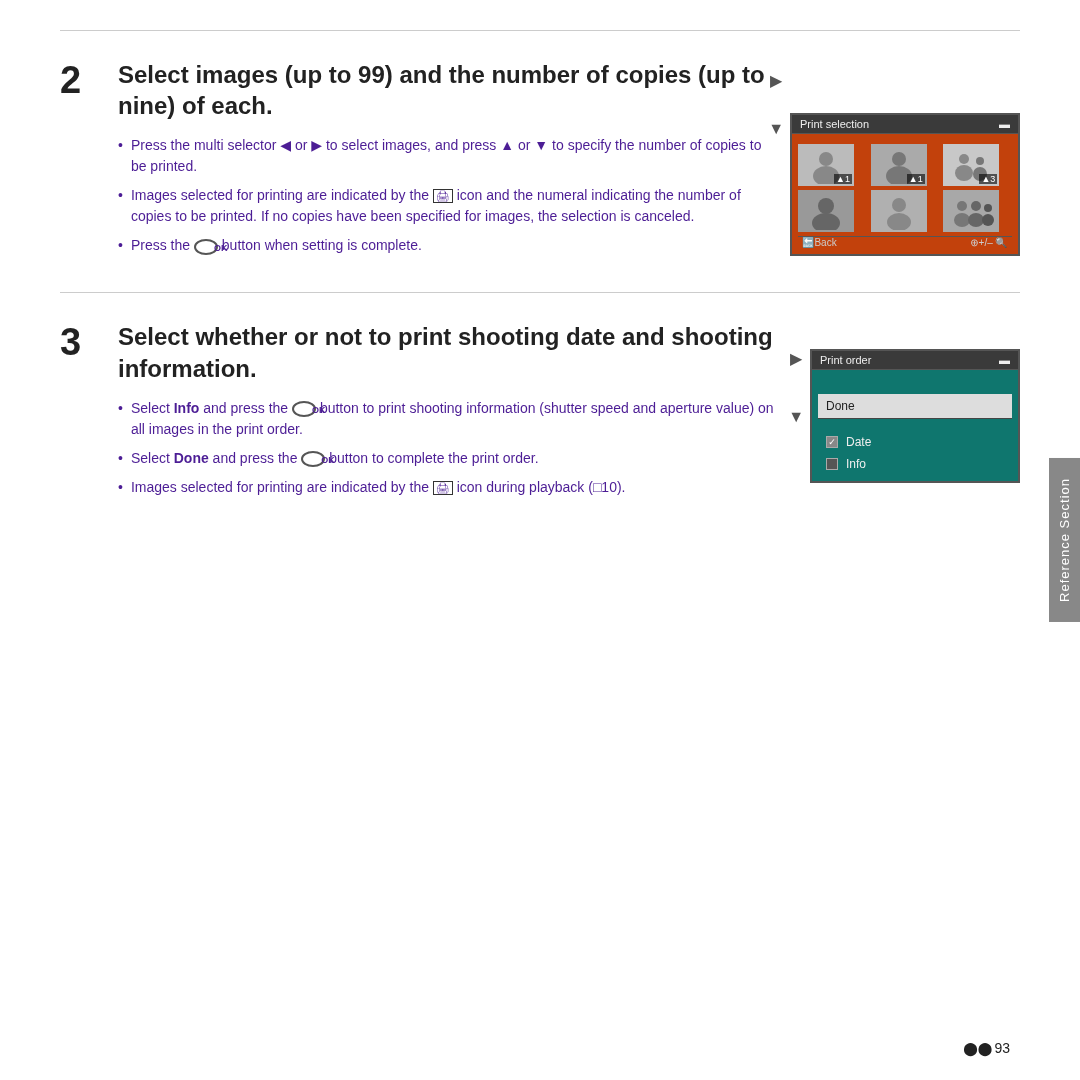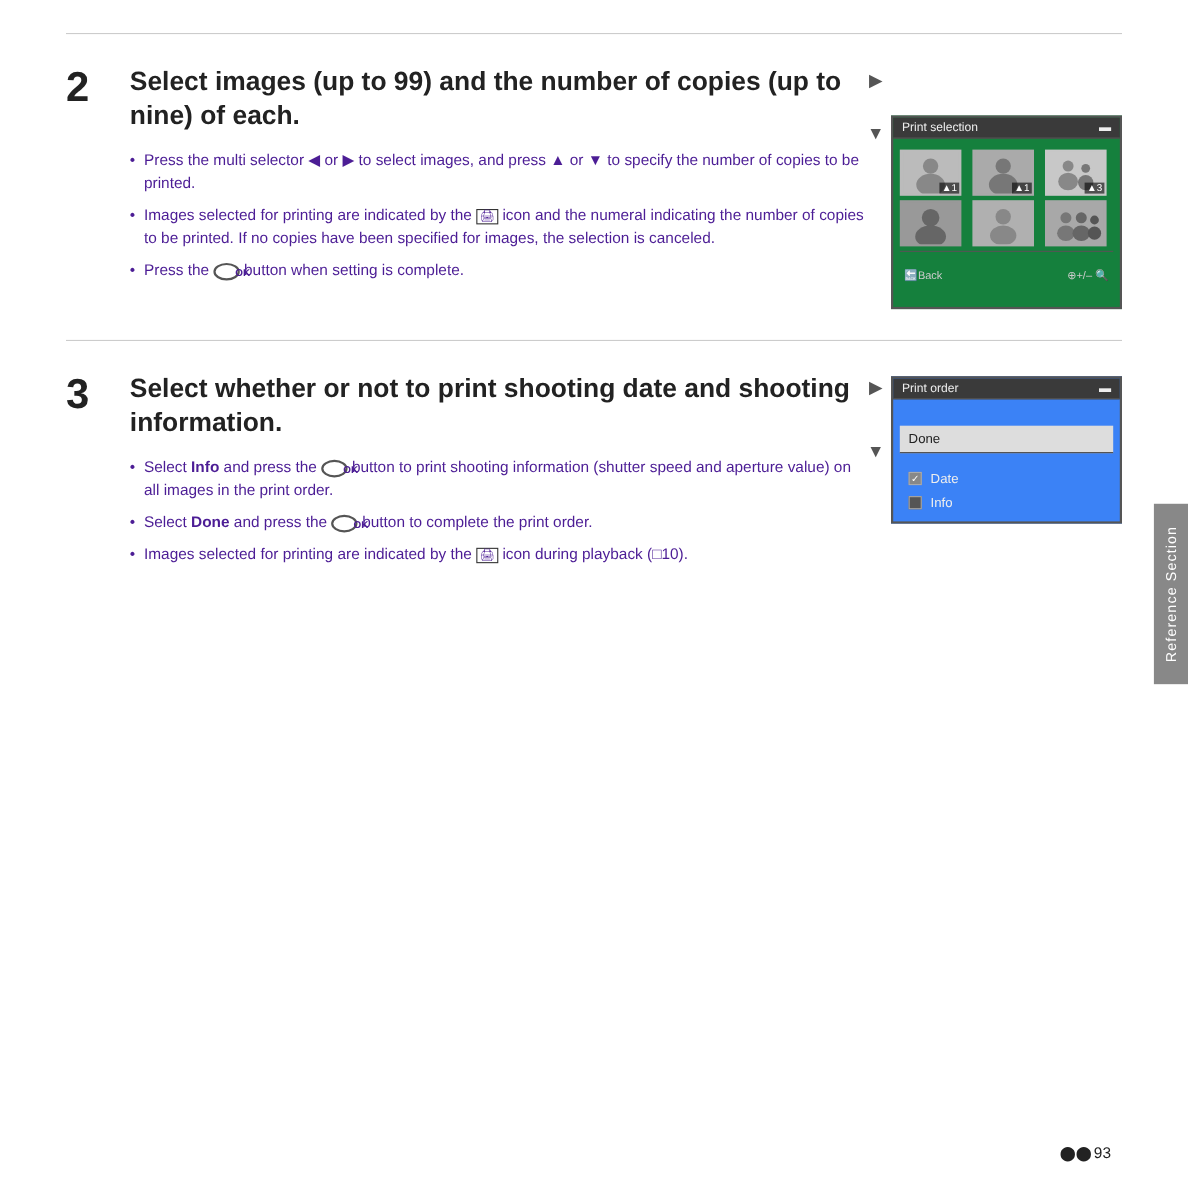--- a/index.html
+++ b/index.html
@@ -74,25 +74,25 @@
       flex-shrink: 0;
     }
 
     .bullet-text {
       flex: 1;
     }
 
     
     .screen-box {
       border: 2px solid #555;
-      background: #15803d;
+      background: #c2410c;
       color: #fff;
       font-size: 11px;
       min-width: 200px;
-      width: 210px;
+      width: 230px;
       flex-shrink: 0;
       margin-top: 42px;
     }
 
     .screen-header {
       background: #3a3a3a;
       padding: 3px 8px;
       font-size: 11px;
       color: #eee;
       display: flex;
@@ -130,21 +130,21 @@
       right: 2px;
       font-size: 9px;
       background: rgba(0,0,0,0.6);
       color: #fff;
       padding: 0 2px;
     }
 
     .screen-nav {
       display: flex;
       justify-content: space-between;
-      padding: 16px 4px;
+      padding: 0 4px;
       border-top: 1px solid #555;
       font-size: 10px;
       color: #ccc;
       margin-top: 4px;
     }
 
     .nav-arrows {
       display: flex;
       flex-direction: column;
       justify-content: space-around;
@@ -153,21 +153,21 @@
 
     .nav-arrow {
       font-size: 16px;
       color: #555;
     }
 
     
     .print-order-screen {
       width: 210px;
       border: 2px solid #555;
-      background: #3b82f6;
+      background: #0f766e;
     }
 
     .po-header {
       background: #3a3a3a;
       padding: 3px 8px;
       font-size: 11px;
       color: #eee;
       display: flex;
       justify-content: space-between;
       border-bottom: 1px solid #555;
@@ -256,21 +256,21 @@
       font-size: 9px;
       text-align: center;
       line-height: 14px;
       font-weight: bold;
       vertical-align: middle;
       padding-left: 18px;
     }
 
     .section-wrapper {
       display: flex;
-      align-items: flex-start;
+      align-items: center;
     }
 
     .left-content {
       flex: 1;
     }
 
     .right-panel {
       display: flex;
       align-items: flex-start;
       gap: 6px;

